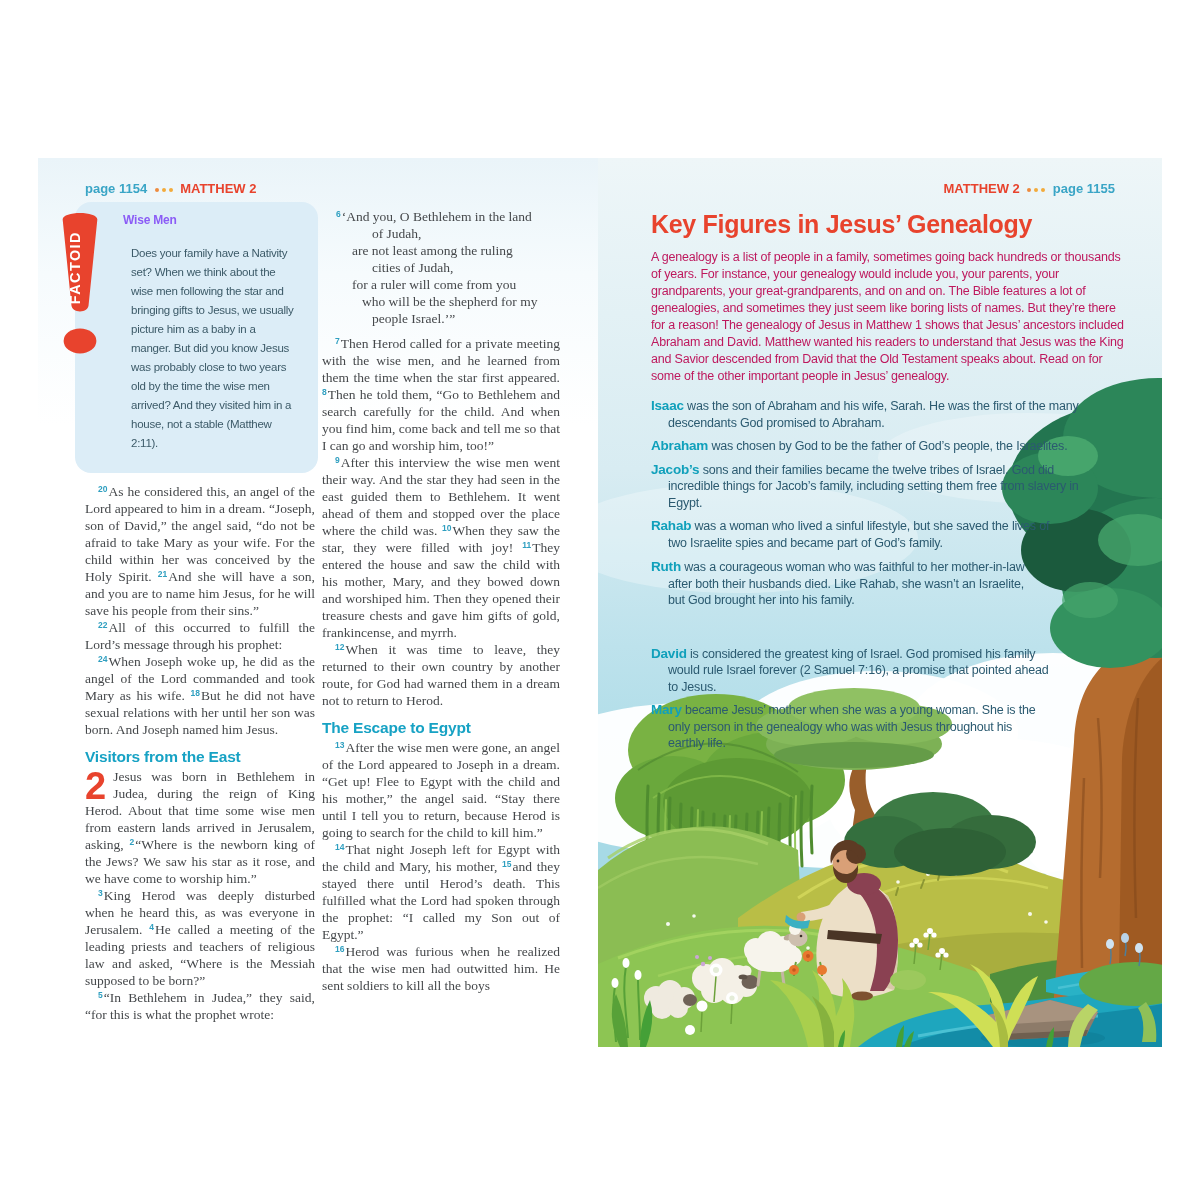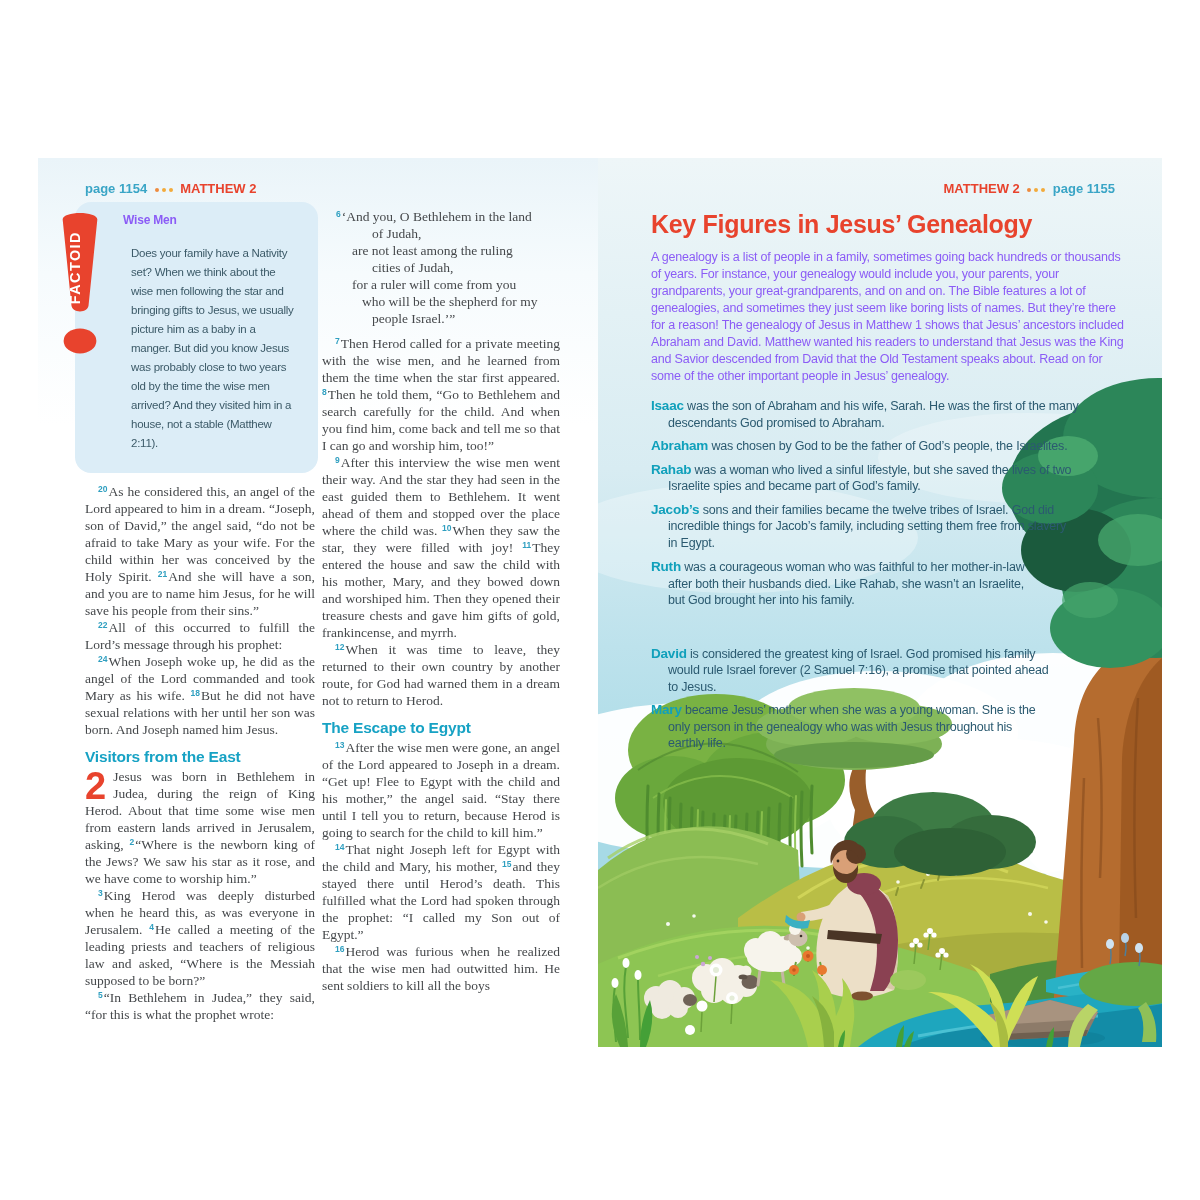--- a/index.html
+++ b/index.html
@@ -37,21 +37,21 @@
   .factoid{position:relative;box-sizing:border-box;width:243px;margin:2px 0 10px -10px;
            background:#dcedf7;border-radius:16px;padding:11px 13px 12px 48px;
            font-family:"Liberation Sans",sans-serif;text-align:left;}
   .factoid h3{margin:0 0 17px;font-size:12px;color:#8b5cf6;letter-spacing:-0.2px;}
   .factoid p{margin:8px;font-size:11.5px;line-height:19px;letter-spacing:-0.25px;color:#3c5a68;}
   .factoid-icon{position:absolute;left:-22px;top:6px;width:54px;height:158px;}
   
   .illustration{position:absolute;left:0;top:0;width:564px;height:889px;z-index:1;}
   .feature{position:absolute;left:53px;top:52px;width:476px;z-index:2;}
   .feature h1{margin:0 0 10px;font-size:25px;color:#e8432d;letter-spacing:-0.3px;}
-  .intro{margin:0 0 13px;font-size:12.5px;line-height:17px;letter-spacing:-0.2px;color:#8b5cf6;}
+  .intro{margin:0 0 13px;font-size:12.5px;line-height:17px;letter-spacing:-0.2px;color:#be185d;}
   .entry{margin:0 0 7px;font-size:12.5px;line-height:16.5px;letter-spacing:-0.2px;color:#2b5a70;
          padding-left:17px;text-indent:-17px;}
   .entry b{color:#10a0bb;font-size:13.5px;}
   .entry:nth-child(1){max-width:476px;}
   .entry:nth-child(2){max-width:440px;}
   .entry:nth-child(3){max-width:414px;}
   .entry:nth-child(4){max-width:400px;}
   .entry:nth-child(5){max-width:372px;margin-top:8px;}
   .entry:nth-child(6){max-width:390px;margin-top:37px;}
   .entry:nth-child(7){max-width:368px;}
@@ -394,21 +394,21 @@
     <header class="running-head rh-right">
       <span class="red">MATTHEW 2</span><span class="dots"><i></i><i></i><i></i></span><span class="teal">page 1155</span>
     </header>
 
     <div class="feature">
       <h1>Key Figures in Jesus’ Genealogy</h1>
       <p class="intro">A genealogy is a list of people in a family, sometimes going back hundreds or thousands of years. For instance, your genealogy would include you, your parents, your grandparents, your great-grandparents, and on and on. The Bible features a lot of genealogies, and sometimes they just seem like boring lists of names. But they’re there for a reason! The genealogy of Jesus in Matthew 1 shows that Jesus’ ancestors included Abraham and David. Matthew wanted his readers to understand that Jesus was the King and Savior descended from David that the Old Testament speaks about. Read on for some of the other important people in Jesus’ genealogy.</p>
       <div id="entries">
           <div class="entry"><b>Isaac</b> was the son of Abraham and his wife, Sarah. He was the first of the many descendants God promised to Abraham.</div>
           <div class="entry"><b>Abraham</b> was chosen by God to be the father of God’s people, the Israelites.</div>
+          <div class="entry"><b>Jacob’s</b> sons and their families became the twelve tribes of Israel. God did incredible things for Jacob’s family, including setting them free from slavery in Egypt.</div>
           <div class="entry"><b>Rahab</b> was a woman who lived a sinful lifestyle, but she saved the lives of two Israelite spies and became part of God’s family.</div>
-          <div class="entry"><b>Jacob’s</b> sons and their families became the twelve tribes of Israel. God did incredible things for Jacob’s family, including setting them free from slavery in Egypt.</div>
           <div class="entry"><b>Ruth</b> was a courageous woman who was faithful to her mother-in-law after both their husbands died. Like Rahab, she wasn’t an Israelite, but God brought her into his family.</div>
           <div class="entry"><b>David</b> is considered the greatest king of Israel. God promised his family would rule Israel forever (2 Samuel 7:16), a promise that pointed ahead to Jesus.</div>
           <div class="entry"><b>Mary</b> became Jesus’ mother when she was a young woman. She is the only person in the genealogy who was with Jesus throughout his earthly life.</div>
         </div>
     </div>
   </section>
 </div>
 
 </body></html>

